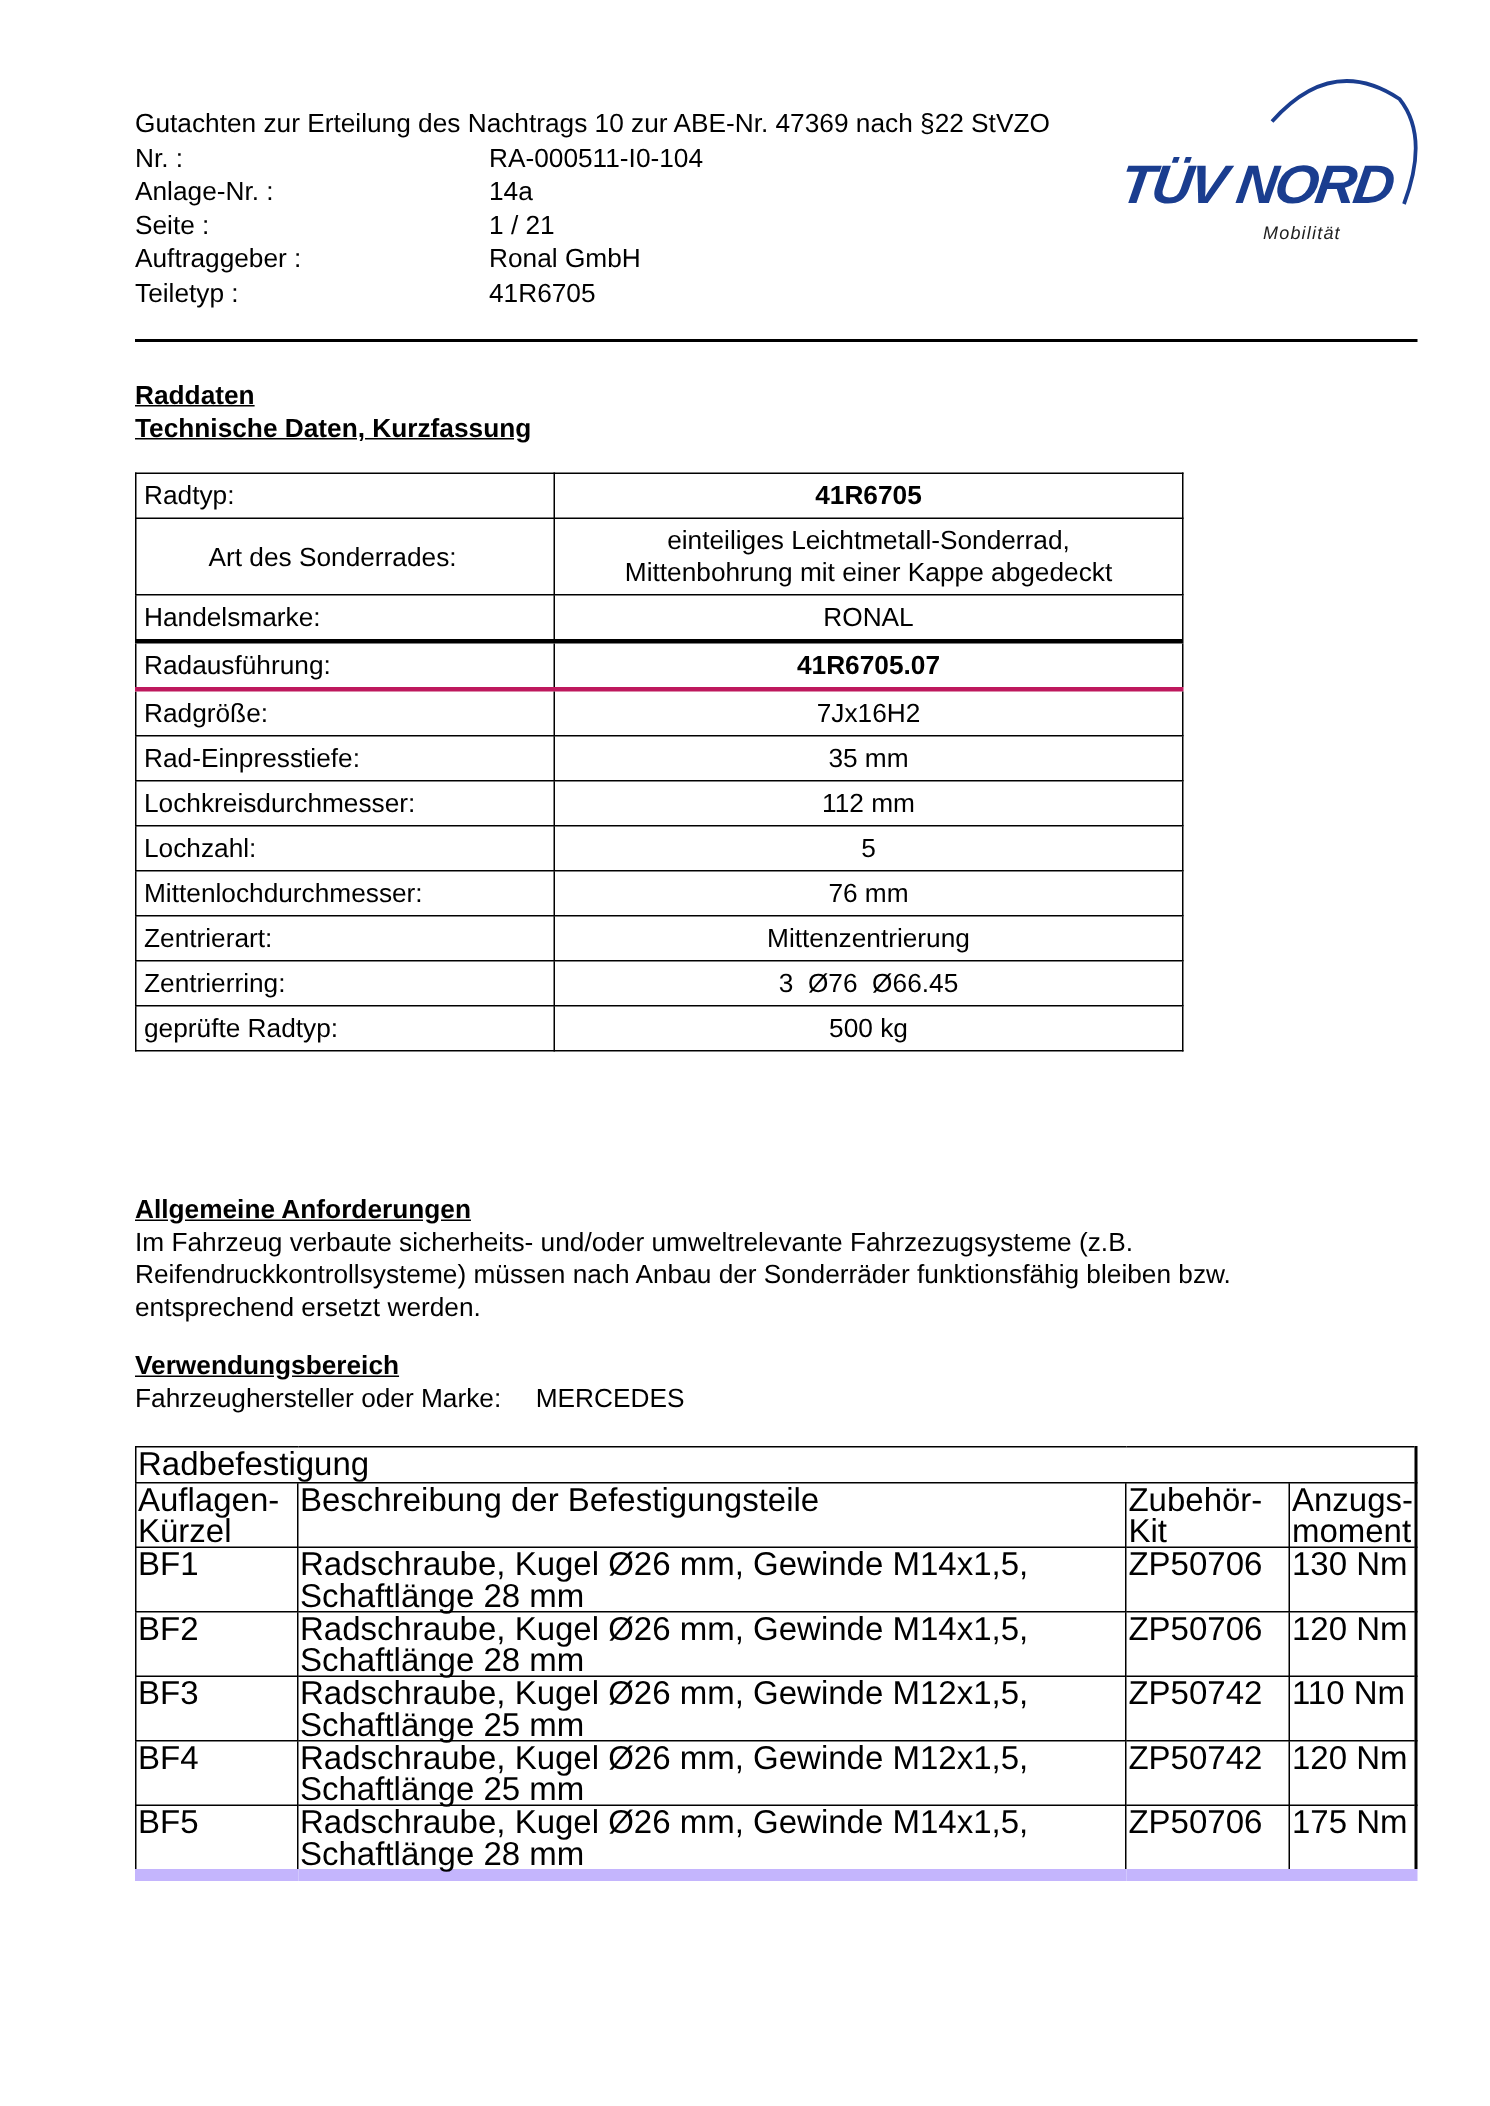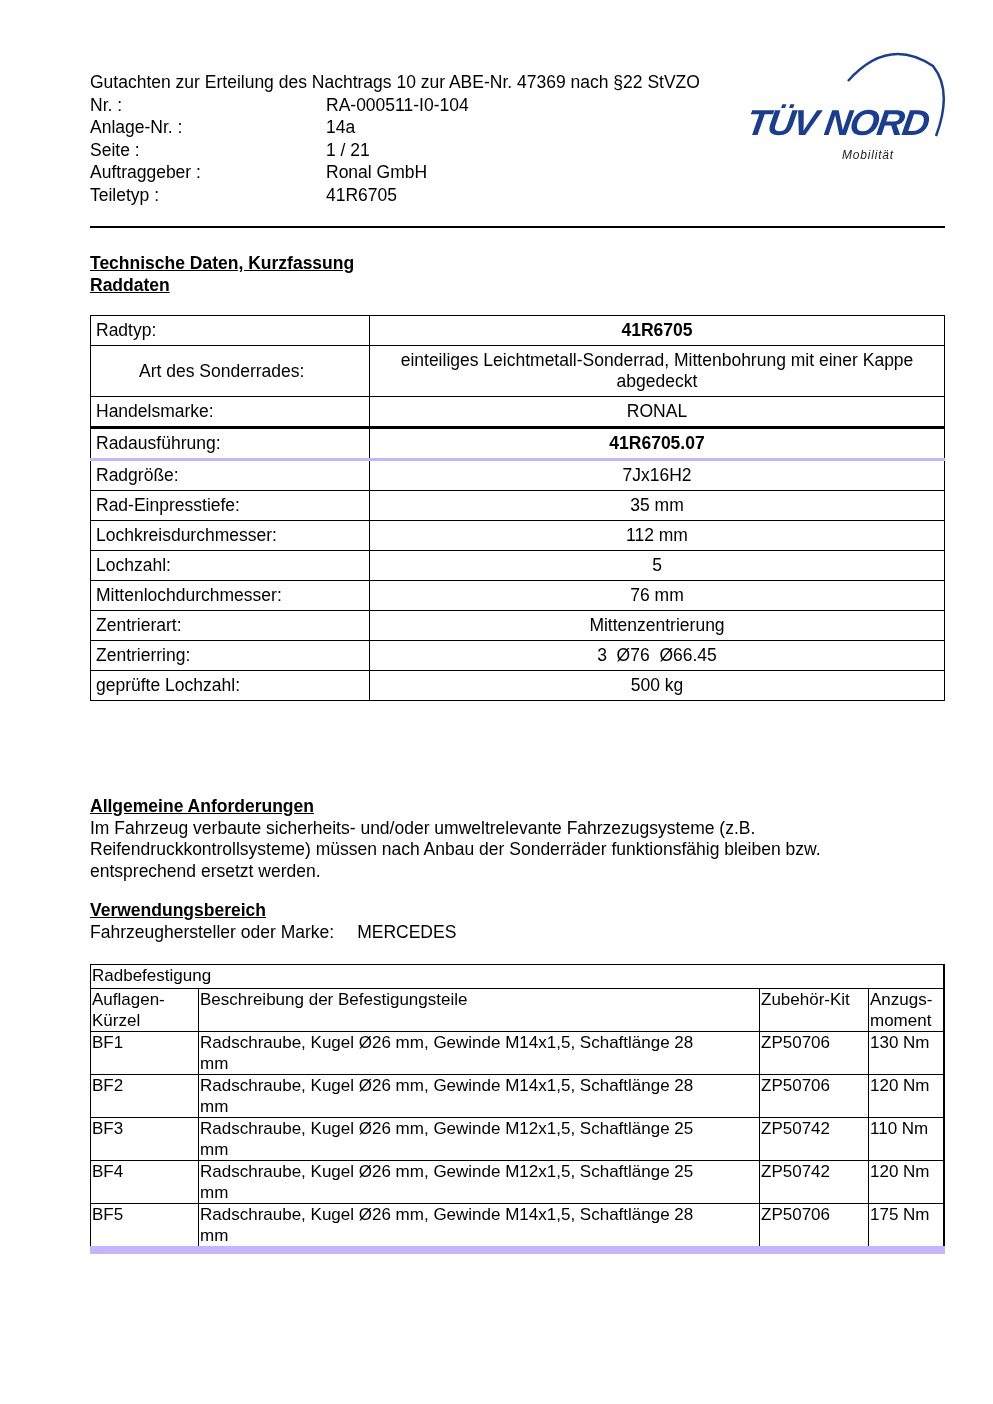--- a/index.html
+++ b/index.html
@@ -23,40 +23,40 @@
   .logo .sub {
     position: absolute; left: 94px; top: 102px;
     font-style: italic; font-size: 12px; color: #222; letter-spacing: 0.8px;
   }
   .logo svg { position: absolute; left: 0; top: 0; }
   .hr { left: 90px; top: 226px; width: 855px; height: 2px; background: #000; }
   .sec-title { font-weight: bold; text-decoration: underline; }
   .sec1 { left: 90px; top: 252px; line-height: 22px; }
 
   table.rad {
-    position: absolute; left: 90px; top: 315px; width: 855px;
+    position: absolute; left: 90px; top: 315px; width: 699px;
     border-collapse: collapse; font-size: 17.5px;
   }
   table.rad td {
     border: 1.5px solid #000; height: 29px; padding: 0 5px; vertical-align: middle;
   }
   table.rad td.k { width: 225px; }
   table.rad td.v { text-align: center; }
   table.rad tr.tall td { height: 50px; line-height: 21px; padding-left: 48px; }
-  table.rad tr.thick td { border-top: 3px solid #000; border-bottom: 3px solid #c4b5fd; }
+  table.rad tr.thick td { border-top: 3px solid #000; border-bottom: 3px solid #be185d; }
   table.rad td.bold { font-weight: bold; }
 
   .para { left: 90px; width: 840px; line-height: 21.5px; }
   .sec2 { top: 796px; }
   .sec3 { top: 900px; }
   .sec3 .val { margin-left: 23px; }
 
   table.bef {
     position: absolute; left: 90px; top: 964px; width: 855px;
-    border-collapse: collapse; font-size: 17px; line-height: 20.5px;
+    border-collapse: collapse; font-size: 22px; line-height: 20.5px;
   }
   table.bef td { border: 1px solid #000; vertical-align: top; padding: 1px 1px 0 1px; }
   table.bef tr.cap td { height: 22px; }
   table.bef td.c1 { width: 105px; }
   table.bef td.c3 { width: 106px; }
   table.bef td.c4 { width: 72px; margin-left: 12px; }
   table.bef tr.r td { height: 41px; }
   table.bef tr.last td { border-bottom: 8px solid #c4b5fd; }
   table.bef { border-right: 2px solid #000; }
 </style>
@@ -91,22 +91,22 @@
   <svg width="200" height="130">
     <path d="M 100 35 Q 140 -10 185 20 Q 205 45 188 90" fill="none" stroke="#1a3d8f" stroke-width="2.5"></path>
   </svg>
   <span class="wordmark">TÜV NORD</span>
   <span class="sub">Mobilität</span>
 </div>
 
 <div class="abs hr"></div>
 
 <div class="abs sec1">
+  <div class="sec-title">Raddaten</div>
   <div class="sec-title">Technische Daten, Kurzfassung</div>
-  <div class="sec-title">Raddaten</div>
 </div>
 
 <table class="rad">
   <tbody>
       <tr>
     <td class="k">Radtyp:</td>
     <td class="v bold">41R6705</td>
   </tr>
   <tr class="tall">
     <td class="k">Art des Sonderrades:</td>
@@ -142,21 +142,21 @@
   </tr>
   <tr>
     <td class="k">Zentrierart:</td>
     <td class="v">Mittenzentrierung</td>
   </tr>
   <tr>
     <td class="k">Zentrierring:</td>
     <td class="v" style="white-space:pre;">3  Ø76  Ø66.45</td>
   </tr>
   <tr>
-    <td class="k">geprüfte Lochzahl:</td>
+    <td class="k">geprüfte Radtyp:</td>
     <td class="v">500 kg</td>
   </tr>
 </tbody>
   </table>
 
 <div class="abs para sec2">
   <div class="sec-title">Allgemeine Anforderungen</div>
   <div>Im Fahrzeug verbaute sicherheits- und/oder umweltrelevante Fahrzezugsysteme (z.B. Reifendruckkontrollsysteme) müssen nach Anbau der Sonderräder funktionsfähig bleiben bzw. entsprechend ersetzt werden.</div>
 </div>
 

